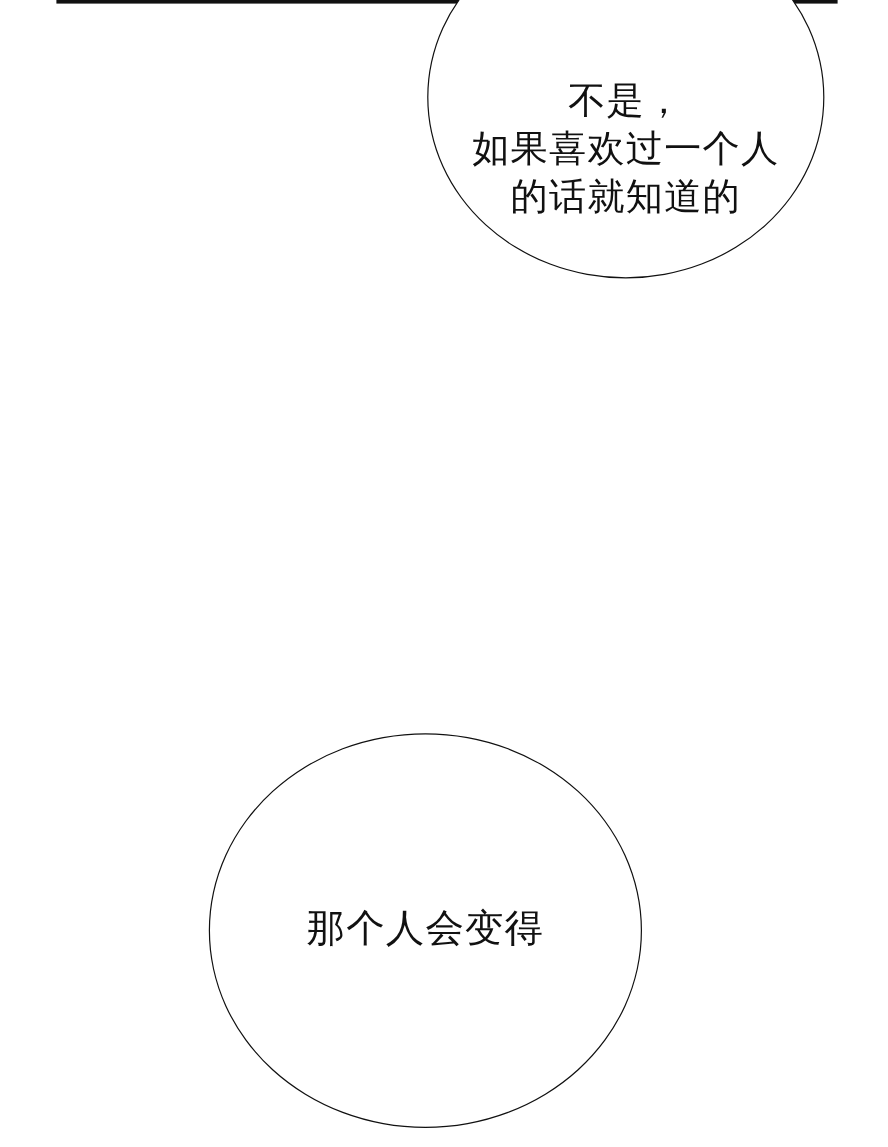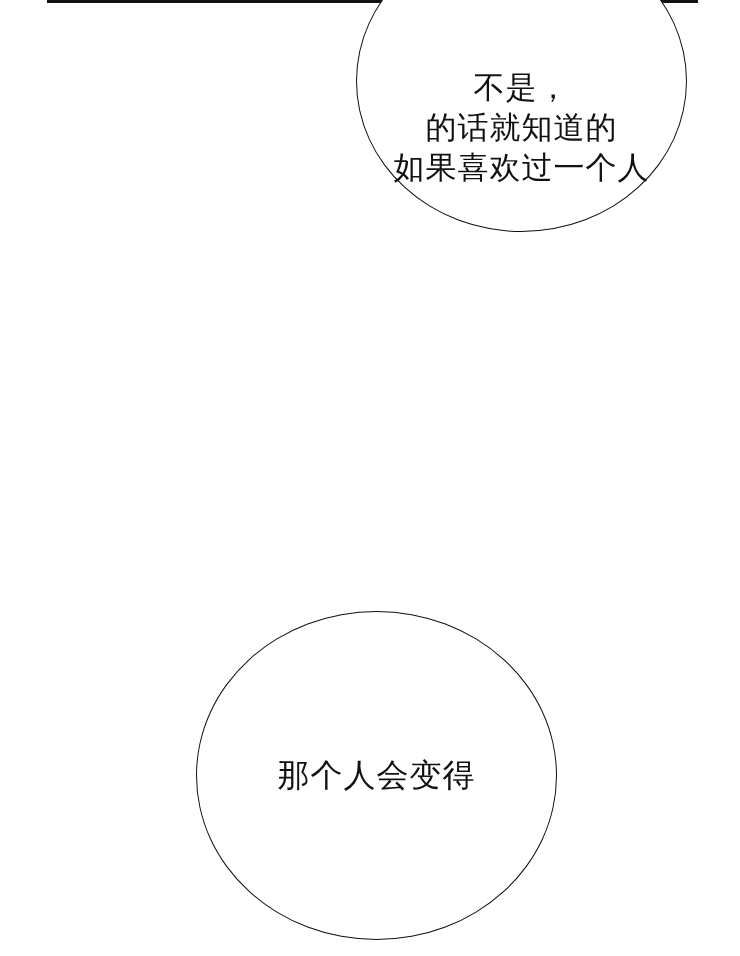--- a/index.html
+++ b/index.html
@@ -33,48 +33,48 @@
       justify-content: center;
       text-align: center;
     }
     .bubble-top {
       left: 356px;
       top: -70px;
       width: 331px;
       height: 302px;
     }
     .bubble-bottom {
-      left: 196px;
+      left: 174px;
       top: 611px;
       width: 361px;
       height: 329px;
     }
     .bubble-text {
       color: #111111;
       font-size: 32px;
       line-height: 41px;
       letter-spacing: 1px;
     }
     .bubble-top .bubble-text {
       padding-top: 92px;
       line-height: 40px;
       font-size: 31px;
     }
-    .line { display: block; white-space: nowrap; }
+    .line { display: block; white-space: nowrap; font-family: Liberation Mono, monospace; }
   </style>
 </head>
 <body>
 
 <div class="panel-border-top"></div>
 
 <div class="bubble bubble-top">
   <div class="bubble-text">
     <span class="line">不是，</span>
+    <span class="line">如果喜欢过一个人</span>
     <span class="line">的话就知道的</span>
-    <span class="line">如果喜欢过一个人</span>
   </div>
 </div>
 
 <div class="bubble bubble-bottom">
   <div class="bubble-text">
     <span class="line">那个人会变得</span>
   </div>
 </div>
 
 </body></html>

